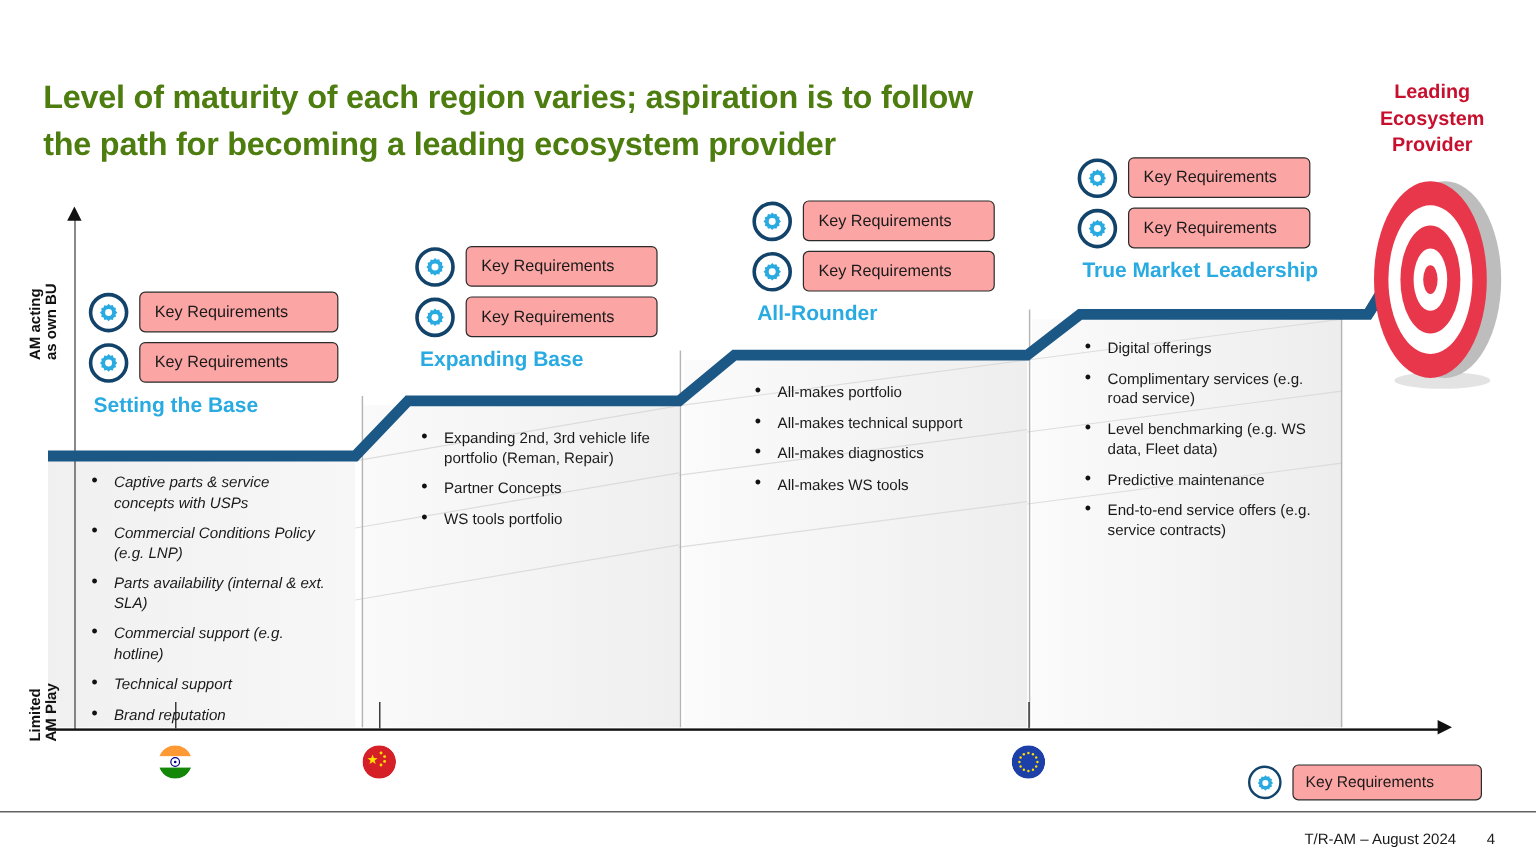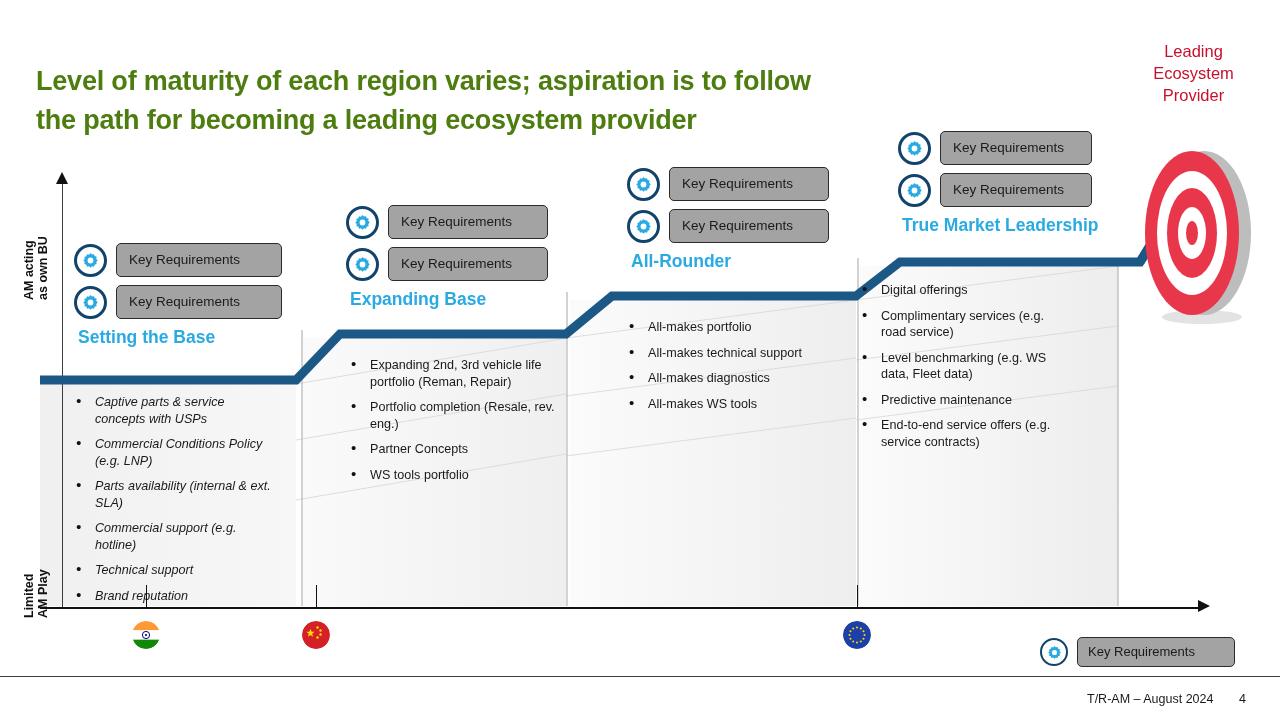--- a/index.html
+++ b/index.html
@@ -105,21 +105,21 @@
     align-items: center;
     justify-content: center;
     flex: 0 0 auto;
     box-sizing: border-box;
   }
   .gear-icon svg { display: block; }
   .kr-box {
     margin-left: 9px;
     border: 1.4px solid #2b2b2b;
     border-radius: 5px;
-    background: #a3a3a3;
+    background: #fca5a5;
     font-size: 13.5px;
     color: #1a1a1a;
     padding: 8px 12px 9px 12px;
     box-sizing: border-box;
     white-space: nowrap;
   }
   .stage-title {
     font-size: 17.5px;
     font-weight: bold;
     color: #29abe2;
@@ -159,25 +159,25 @@
 
   
   .target-wrap {
     position: absolute;
     left: 1140px;
     top: 145px;
   }
   .leading-label {
     position: absolute;
     left: 1136px;
-    top: 40px;
+    top: 66px;
     width: 115px;
     text-align: center;
     font-size: 16.5px;
-    font-weight: normal;
+    font-weight: bold;
     line-height: 22px;
     color: #c8102e;
   }
 
   
   .flag {
     position: absolute;
     width: 28px;
     height: 28px;
     border-radius: 50%;
@@ -328,21 +328,20 @@
           <path d="M12 1.5l2.1 2.1 2.9-.6.9 2.8 2.8.9-.6 2.9L22.2 12l-2.1 2.1.6 2.9-2.8.9-.9 2.8-2.9-.6L12 22.2l-2.1-2.1-2.9.6-.9-2.8-2.8-.9.6-2.9L1.8 12l2.1-2.1-.6-2.9 2.8-.9.9-2.8 2.9.6z"></path>
           <circle cx="12" cy="12" r="4.1" fill="#ffffff"></circle>
         </svg>
     </span>
     <span class="kr-box" style="width:160px">Key Requirements</span>
   </div>
   <div class="stage-title">Expanding Base</div>
 </div>
 <div class="bullets" style="left:347px; top:357px; width:215px;">
   <div class="bi">Expanding 2nd, 3rd vehicle life portfolio (Reman, Repair)</div>
-  <div class="bi">Portfolio completion (Resale, rev. eng.)</div>
   <div class="bi">Partner Concepts</div>
   <div class="bi">WS tools portfolio</div>
 </div>
 
 <div class="stage" style="left:627px; top:167px;">
   <div class="kr-row">
     <span class="gear-icon">
       <svg width="17" height="17" viewBox="0 0 24 24" fill="#29abe2">
           <path d="M12 1.5l2.1 2.1 2.9-.6.9 2.8 2.8.9-.6 2.9L22.2 12l-2.1 2.1.6 2.9-2.8.9-.9 2.8-2.9-.6L12 22.2l-2.1-2.1-2.9.6-.9-2.8-2.8-.9.6-2.9L1.8 12l2.1-2.1-.6-2.9 2.8-.9.9-2.8 2.9.6z"></path>
           <circle cx="12" cy="12" r="4.1" fill="#ffffff"></circle>
@@ -382,21 +381,21 @@
     <span class="gear-icon">
       <svg width="17" height="17" viewBox="0 0 24 24" fill="#29abe2">
           <path d="M12 1.5l2.1 2.1 2.9-.6.9 2.8 2.8.9-.6 2.9L22.2 12l-2.1 2.1.6 2.9-2.8.9-.9 2.8-2.9-.6L12 22.2l-2.1-2.1-2.9.6-.9-2.8-2.8-.9.6-2.9L1.8 12l2.1-2.1-.6-2.9 2.8-.9.9-2.8 2.9.6z"></path>
           <circle cx="12" cy="12" r="4.1" fill="#ffffff"></circle>
         </svg>
     </span>
     <span class="kr-box" style="width:152px">Key Requirements</span>
   </div>
   <div class="stage-title">True Market Leadership</div>
 </div>
-<div class="bullets" style="left:858px; top:282px; width:210px;">
+<div class="bullets" style="left:900px; top:282px; width:210px;">
   <div class="bi">Digital offerings</div>
   <div class="bi">Complimentary services (e.g. road service)</div>
   <div class="bi">Level benchmarking (e.g. WS data, Fleet data)</div>
   <div class="bi">Predictive maintenance</div>
   <div class="bi">End-to-end service offers (e.g. service contracts)</div>
 </div>
 
 <div class="leading-label">Leading Ecosystem Provider</div>
 <svg class="target-wrap" width="118" height="185" viewBox="0 0 118 185">
   <ellipse cx="62" cy="172" rx="40" ry="7" fill="#d9d9d9" opacity="0.75"></ellipse>

